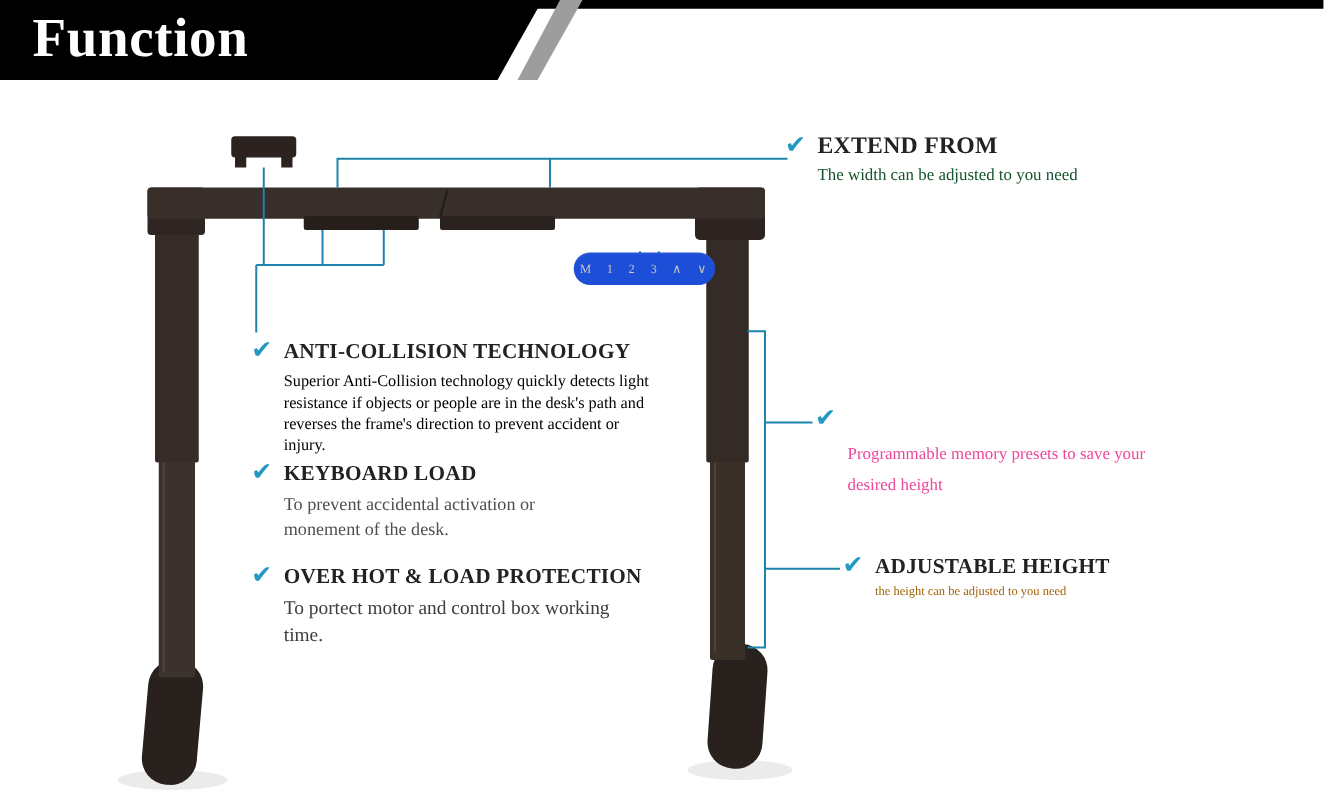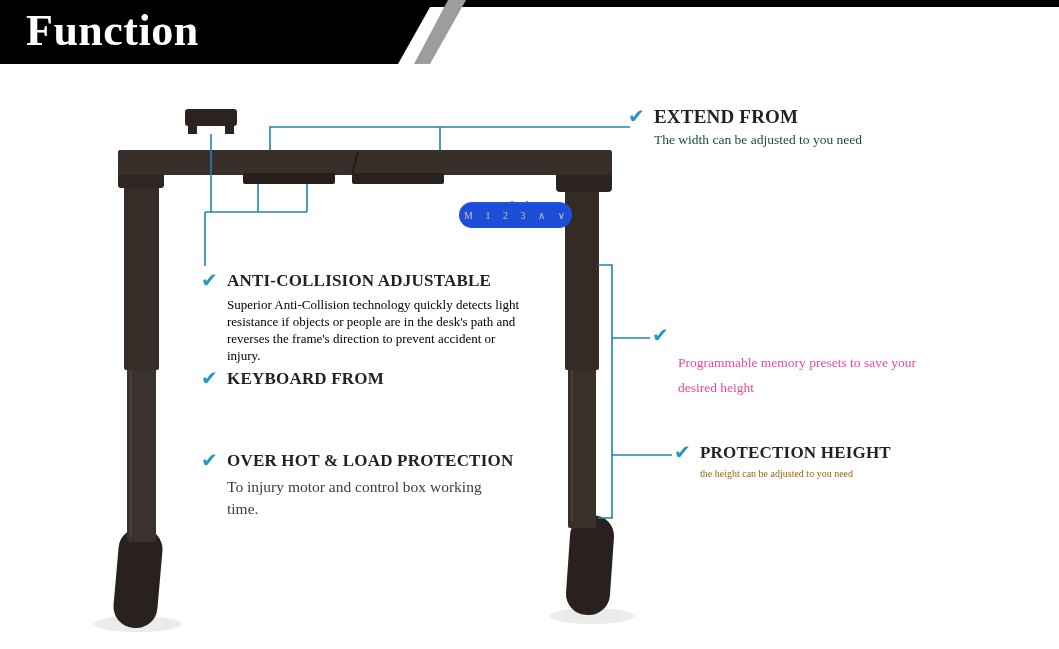--- a/index.html
+++ b/index.html
@@ -110,48 +110,49 @@
     <div class="head">
       <span class="check">✔</span>
       <h2>EXTEND FROM</h2>
     </div>
     <p>The width can be adjusted to you need</p>
   </div>
 
   <div class="callout c-anti">
     <div class="head">
       <span class="check">✔</span>
-      <h2>ANTI-COLLISION ADJUSTABLE</h2>
+      <h2>ANTI-COLLISION TECHNOLOGY</h2>
     </div>
     <p>Superior Anti-Collision technology quickly detects light resistance if objects or people are in the desk's path and reverses the frame's direction to prevent accident or injury.</p>
   </div>
 
   <div class="callout c-keyboard">
     <div class="head">
       <span class="check">✔</span>
-      <h2>KEYBOARD FROM</h2>
+      <h2>KEYBOARD LOAD</h2>
     </div>
+    <p>To prevent accidental activation or monement of the desk.</p>
   </div>
 
   <div class="callout c-overhot">
     <div class="head">
       <span class="check">✔</span>
       <h2>OVER HOT &amp; LOAD PROTECTION</h2>
     </div>
-    <p>To injury motor and control box working time.</p>
+    <p>To portect motor and control box working time.</p>
   </div>
 
   <div class="callout c-memory">
     <div class="head">
       <span class="check">✔</span>
     </div>
     <p>Programmable memory presets to save your desired height</p>
   </div>
 
   <div class="callout c-adjust">
     <div class="head">
       <span class="check">✔</span>
-      <h2>PROTECTION HEIGHT</h2>
+      <h2>ADJUSTABLE HEIGHT</h2>
     </div>
     <p>the height can be adjusted to you need</p>
   </div>
 
 </div>
 
 </body></html>

